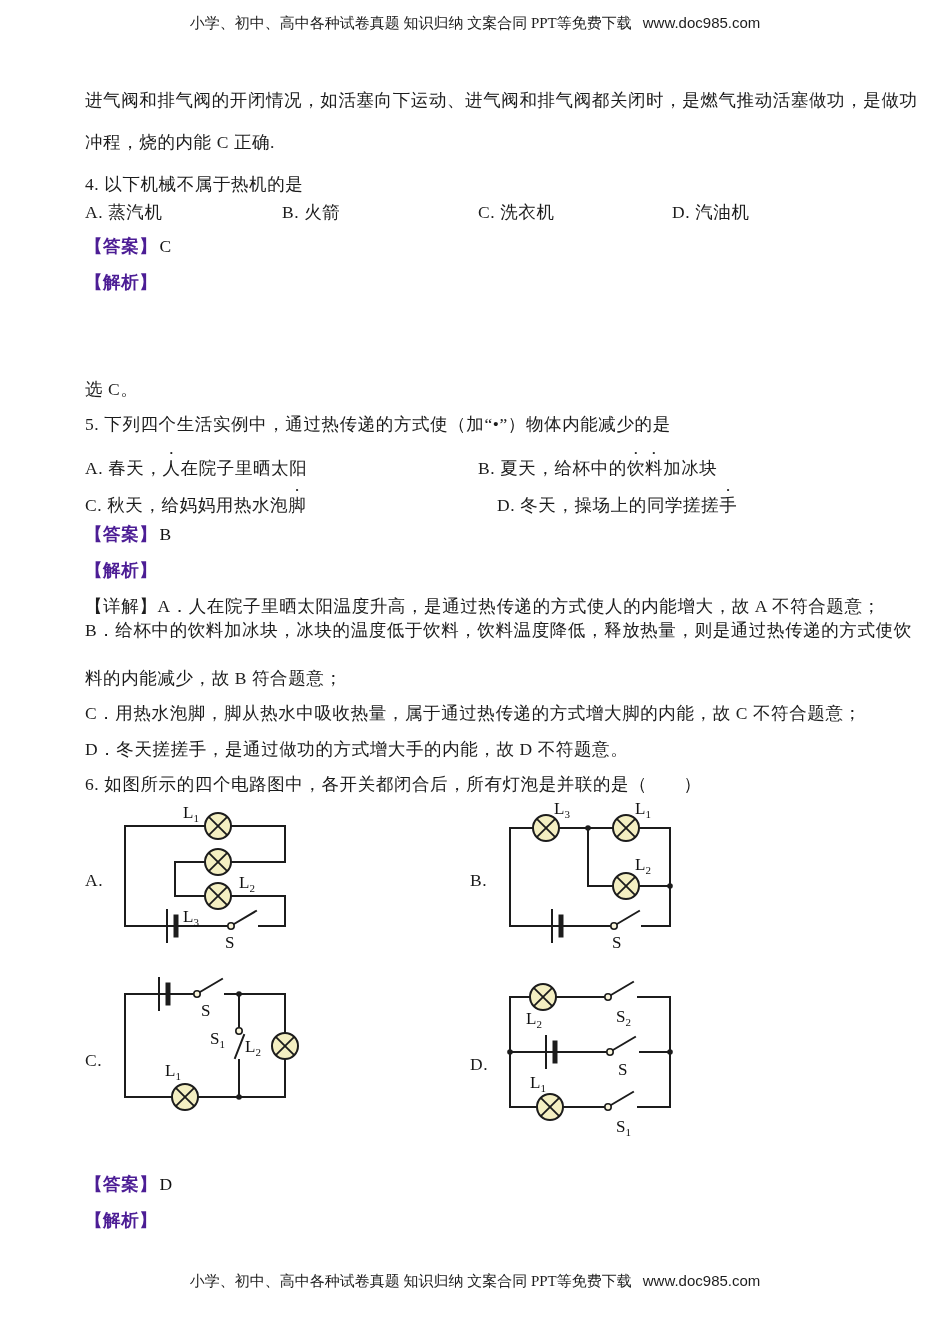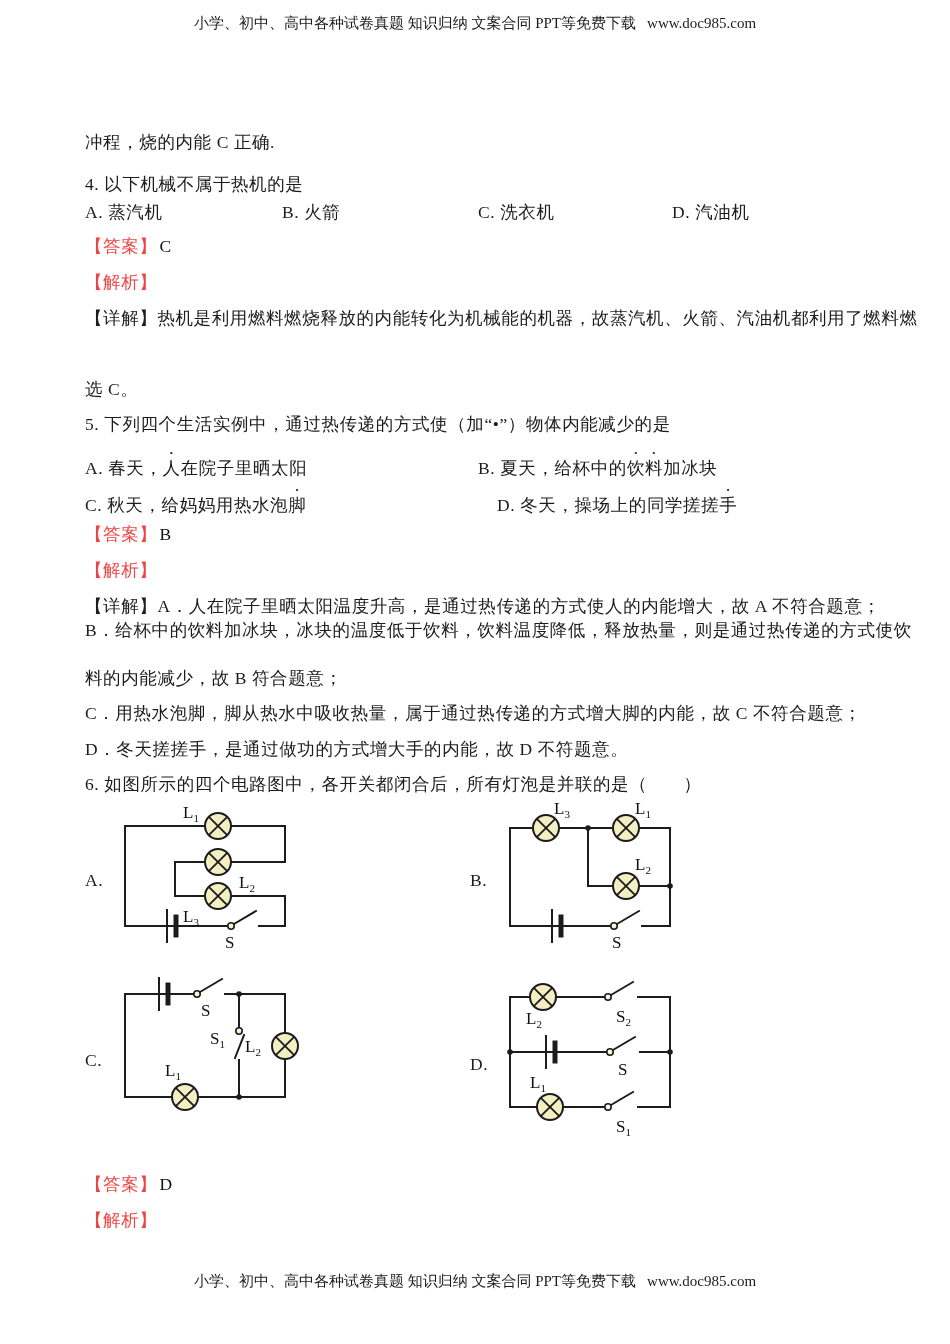--- a/index.html
+++ b/index.html
@@ -1,21 +1,21 @@
 <!DOCTYPE html>
 <html><head>
 <meta charset="utf-8">
 <style>
   html,body{margin:0;padding:0;background:#fff;}
   .page{position:relative;width:950px;height:1344px;background:#ffffff;overflow:hidden;
         font-family:"Liberation Serif","DejaVu Serif",serif;color:#1c1c1c;font-size:17.5px;}
   .band{position:absolute;left:0;width:950px;text-align:center;font-size:15px;color:#1c1c1c;white-space:nowrap;}
-  .band .site{margin-left:11px;font-family:Liberation Serif, serif;text-align:right;}
+  .band .site{margin-left:11px;font-family:Liberation Sans, sans-serif;text-align:right;}
   .line{position:absolute;left:85px;white-space:nowrap;letter-spacing:.6px;}
-  .blue{color:#ef4444;}
+  .blue{color:#4c1d95;font-weight:bold;}
   .anskey{margin-left:2px;color:#111;}
   .col{position:absolute;top:0;white-space:nowrap;letter-spacing:.6px;}
   .emph{-webkit-text-emphasis:filled dot;-webkit-text-emphasis-position:over right;
         text-emphasis:filled dot;text-emphasis-position:over right;}
   .circuit{position:absolute;}
   .circuit .letter{position:absolute;left:0;white-space:nowrap;letter-spacing:.5px;}
   .circuit svg{position:absolute;}
   
   .w{stroke:#1c1c1c;stroke-width:2;fill:none;stroke-linecap:square;}
   .lampc{fill:#f4efc2;stroke:#1c1c1c;stroke-width:2;}
@@ -27,34 +27,34 @@
 </style>
 </head>
 <body>
 
 <div class="page">
 
   <div class="band" style="top:14px;">
     <span>小学、初中、高中各种试卷真题 知识归纳 文案合同 PPT等免费下载</span><span class="site">www.doc985.com</span>
   </div>
 
+  <div class="line" style="top:88px;">进气阀和排气阀的开闭情况，如活塞向下运动、进气阀和排气阀都关闭时，是燃气推动活塞做功，是做功</div>
   <div class="line" style="top:130px;">冲程，烧的内能 C 正确.</div>
 
   <div class="line" style="top:172px;">4. 以下机械不属于热机的是</div>
   <div class="line" style="top:200px;width:780px;">
     <span class="col" style="left:0;">A. 蒸汽机</span>
     <span class="col" style="left:197px;">B. 火箭</span>
     <span class="col" style="left:393px;">C. 洗衣机</span>
     <span class="col" style="left:587px;">D. 汽油机</span>
   </div>
   <div class="line" style="top:234px;">
     <span class="blue">【答案】</span><span class="anskey">C</span>
   </div>
   <div class="line blue" style="top:270px;">【解析】</div>
-  <div class="line" style="top:306px;">【详解】热机是利用燃料燃烧释放的内能转化为机械能的机器，故蒸汽机、火箭、汽油机都利用了燃料燃</div>
   <div class="line" style="top:377px;">选 C。</div>
 
   <div class="line" style="top:412px;">5. 下列四个生活实例中，通过热传递的方式使（加“•”）物体内能减少的是</div>
   <div class="line" style="top:448px;width:780px;">
     <span class="col" style="left:0;"><span>A. 春天，</span><span class="emph">人</span><span>在院子里晒太阳</span></span>
     <span class="col" style="left:393px;"><span>B. 夏天，给杯中的</span><span class="emph">饮料</span><span>加冰块</span></span>
   </div>
   <div class="line" style="top:485px;width:780px;">
     <span class="col" style="left:0;"><span>C. 秋天，给妈妈用热水泡</span><span class="emph">脚</span><span></span></span>
     <span class="col" style="left:412px;"><span>D. 冬天，操场上的同学搓搓</span><span class="emph">手</span><span></span></span>

